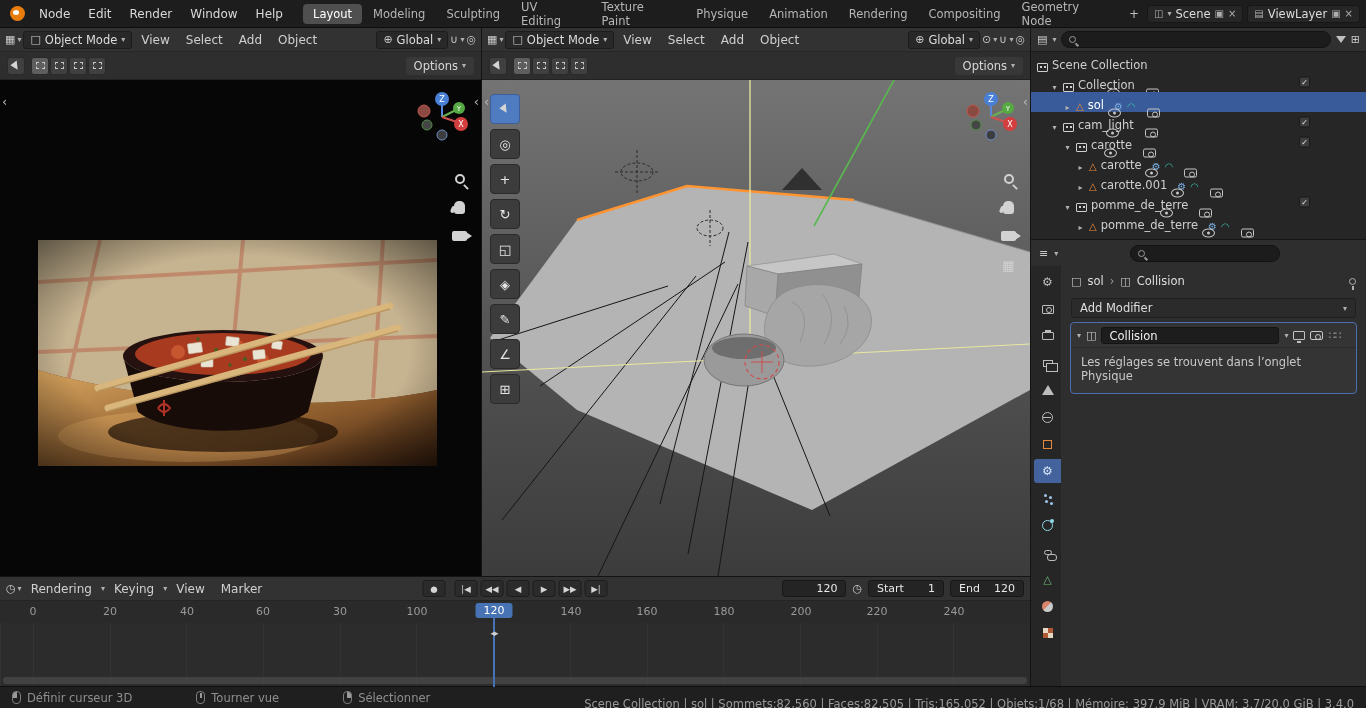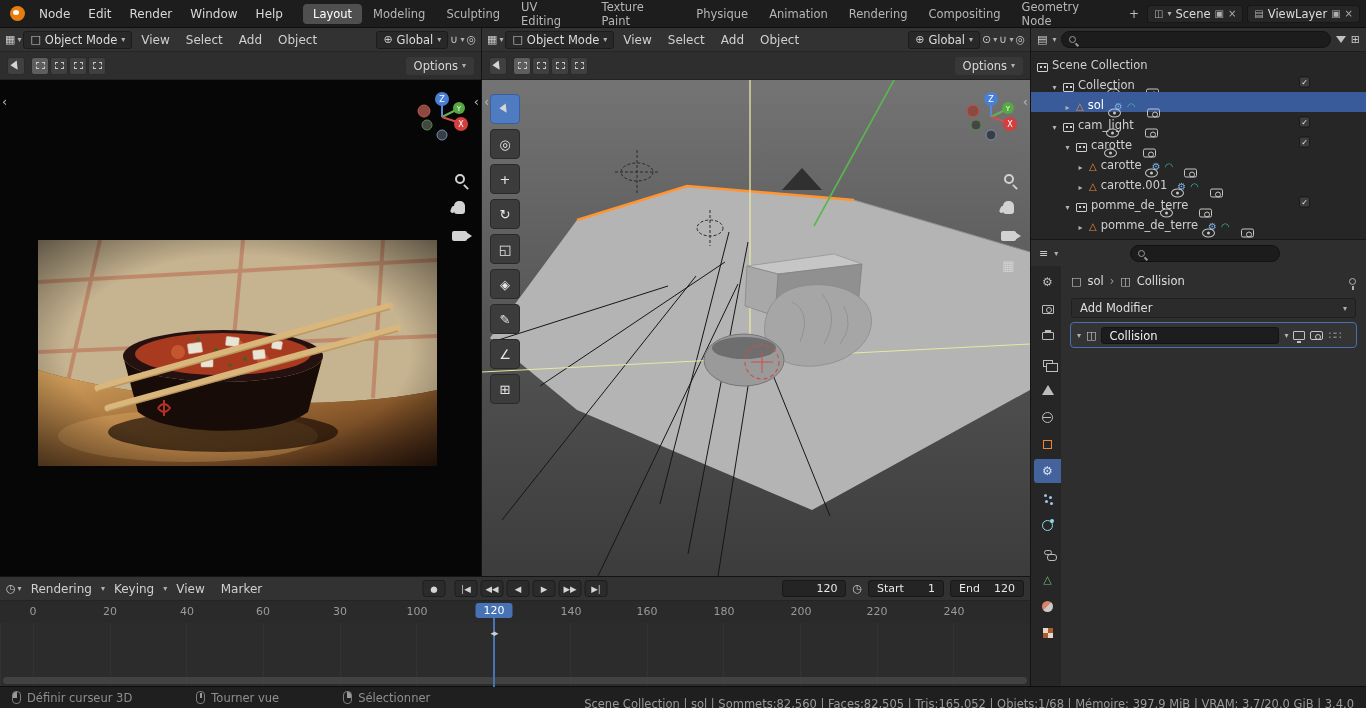--- a/index.html
+++ b/index.html
@@ -621,20 +621,21 @@
           <div class="modpanel">
             <div class="mod-head">
               <span class="chev">▾</span>
               <span class="hic">◫</span>
               <span class="mod-name">Collision</span>
               <span class="chev">▾</span>
               <span class="ic-screen"></span>
               <span class="ic-cam"></span>
               <span class="dragdots">∷∷</span>
             </div>
+            <div class="mod-body">Les réglages se trouvent dans l’onglet Physique</div>
           </div>
         </div>
       </div>
     </div>
   </div>
 
   <div class="timeline">
     <div class="tl-header">
       <span class="hic">◷</span>
       <span class="chev">▾</span>

